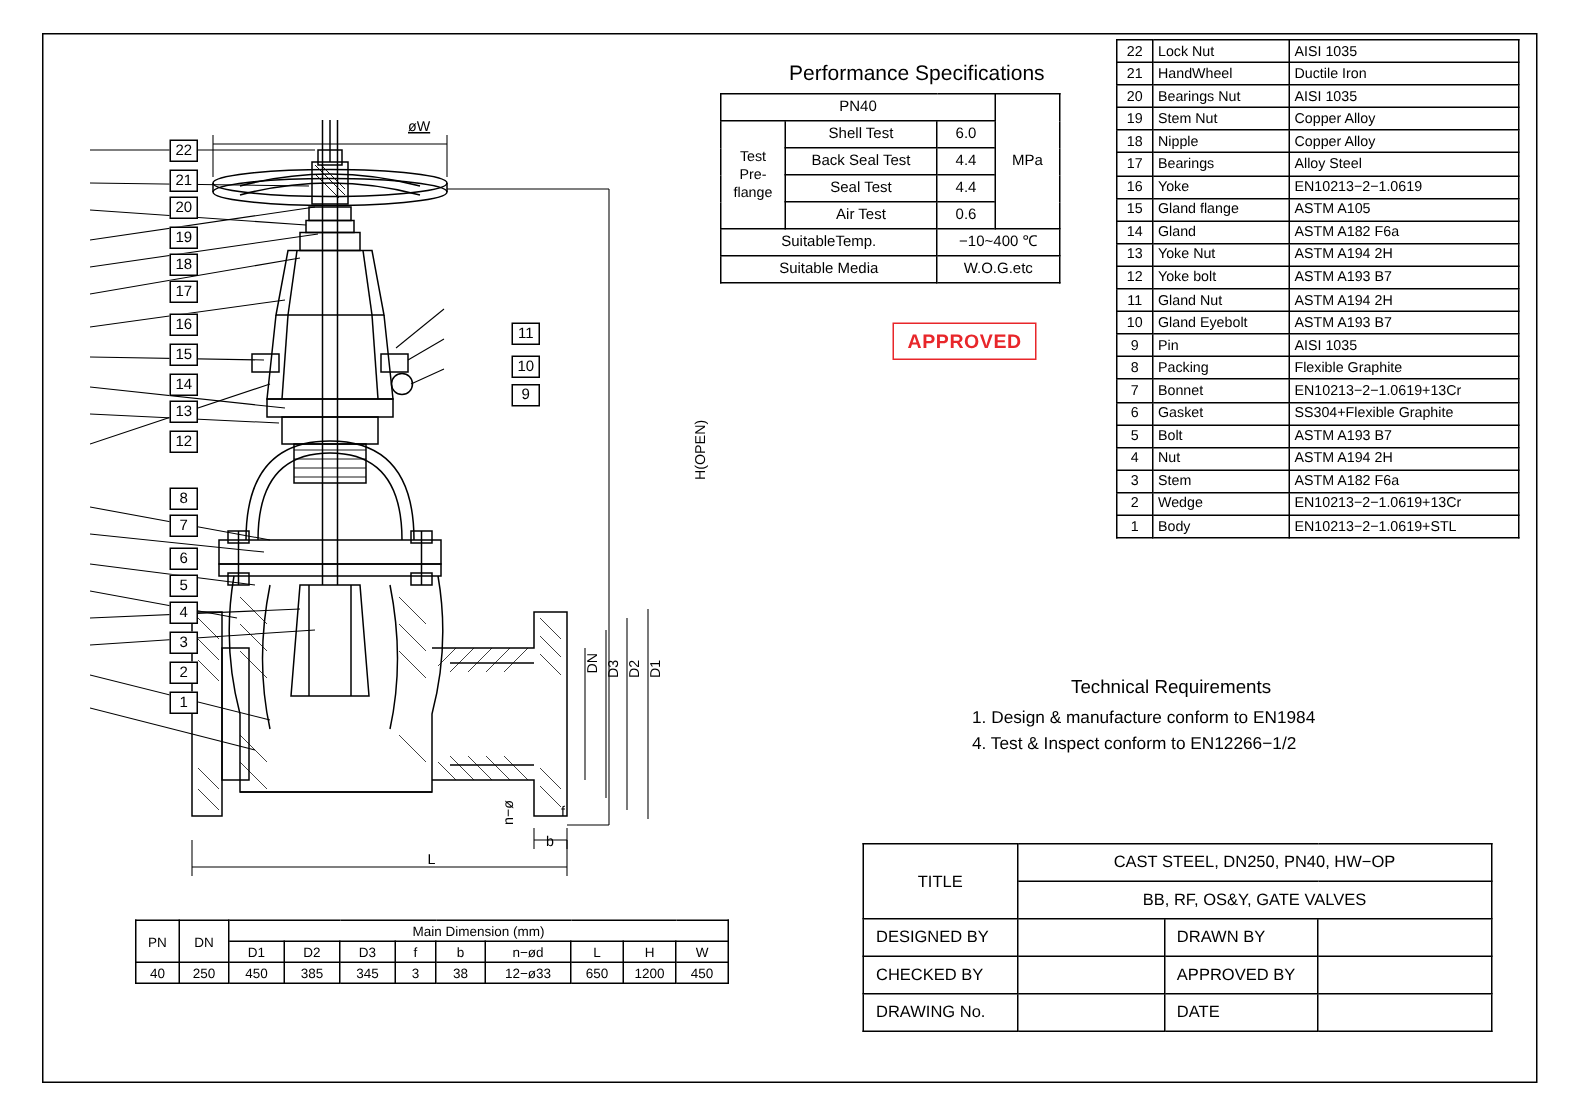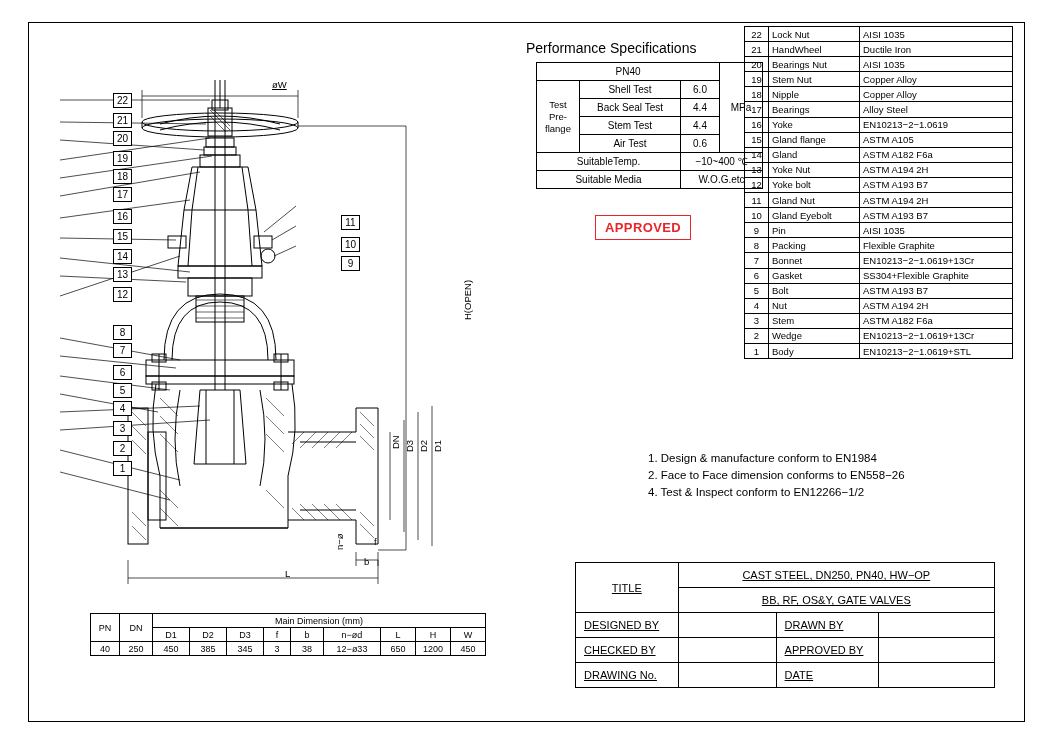--- a/index.html
+++ b/index.html
@@ -11,31 +11,31 @@
   table{border-collapse:collapse;}
   td,th{font-weight:normal;}
   
   #bom{position:absolute;left:744px;top:26px;font-size:9.5px;}
   #bom table{border-collapse:collapse;}
   #bom td{border:1px solid #000;height:14.1px;line-height:13px;padding:0 3px;white-space:nowrap;}
   #bom td.num{width:17px;text-align:center;}
   #bom td.nm{width:84px;}
   #bom td.mt{width:146px;}
   
-  #perf{position:absolute;left:536px;top:62px;font-size:10px;border-radius:28px;}
+  #perf{position:absolute;left:480px;top:62px;font-size:10px;border-radius:28px;}
   #perf td{border:1px solid #000;padding:0 4px;height:17px;line-height:16px;text-align:center;}
   
   #stamp{position:absolute;left:595px;top:215px;border:1.6px solid #e8262a;color:#e8262a;
          font-size:13px;font-weight:bold;letter-spacing:.4px;padding:4px 9px;}
   
   #tech{position:absolute;left:648px;top:450px;font-size:11.5px;line-height:17px;}
   #tech .th{margin-left:66px;margin-bottom:4px;font-size:12.5px;}
   
   #title{position:absolute;left:575px;top:562px;width:420px;font-size:11px;}
-  #title td{border:1px solid #000;height:24px;padding:0 8px;text-decoration:underline;}
+  #title td{border:1px solid #000;height:24px;padding:0 8px;}
   #title .lbl{width:86px;}
   #title .val{width:82px;}
   #title .lbl2{width:86px;}
   #title .val2{width:100px;}
   #title .tcell{text-align:center;}
   
   #dims{position:absolute;left:90px;top:613px;font-size:9px;}
   #dims td{border:1px solid #000;text-align:center;height:13px;line-height:12px;padding:0 2px;}
   
   .callout{position:absolute;font-size:10px;border:1px solid #000;width:17px;height:13px;
@@ -259,21 +259,21 @@
         <span>flange</span>
       </td>
       <td style="width:92px;">Shell Test</td>
       <td style="width:30px;">6.0</td>
     </tr>
     <tr>
       <td>Back Seal Test</td>
       <td>4.4</td>
     </tr>
     <tr>
-      <td>Stem Test</td>
+      <td>Seal Test</td>
       <td>4.4</td>
     </tr>
     <tr>
       <td>Air Test</td>
       <td>0.6</td>
     </tr>
     <tr>
       <td colspan="2">SuitableTemp.</td>
       <td colspan="2">−10~400 ℃</td>
     </tr>
@@ -397,22 +397,22 @@
           <tr>
             <td class="num">1</td>
             <td class="nm">Body</td>
             <td class="mt">EN10213−2−1.0619+STL</td>
           </tr>
         </tbody>
     </table>
   </div>
 
   <div id="tech">
+    <div class="th">Technical Requirements</div>
     <div>1. Design &amp; manufacture conform to EN1984</div>
-    <div>2. Face to Face dimension conforms to EN558−26</div>
     <div>4. Test &amp; Inspect conform to EN12266−1/2</div>
   </div>
 
   <table id="title">
     <tbody>
         <tr>
       <td class="lbl tcell" rowspan="2" style="height:48px;">TITLE</td>
       <td colspan="3" class="tcell">CAST STEEL, DN250, PN40, HW−OP</td>
     </tr>
     <tr>

